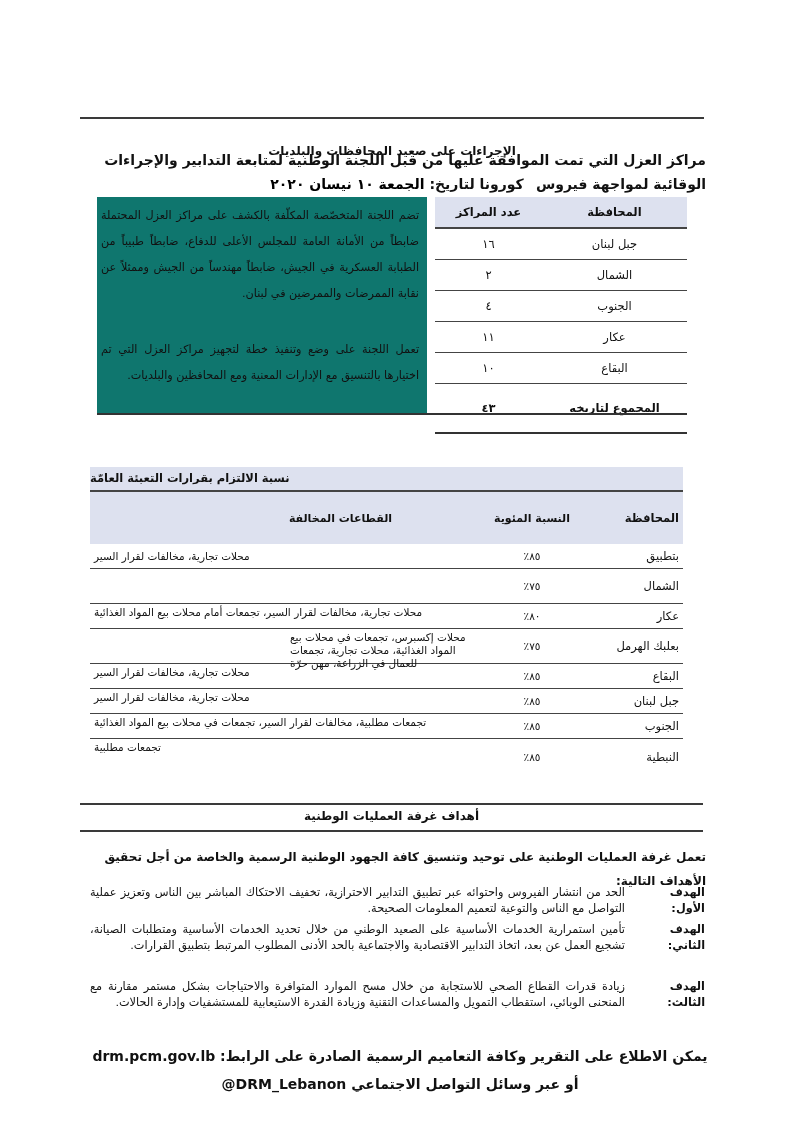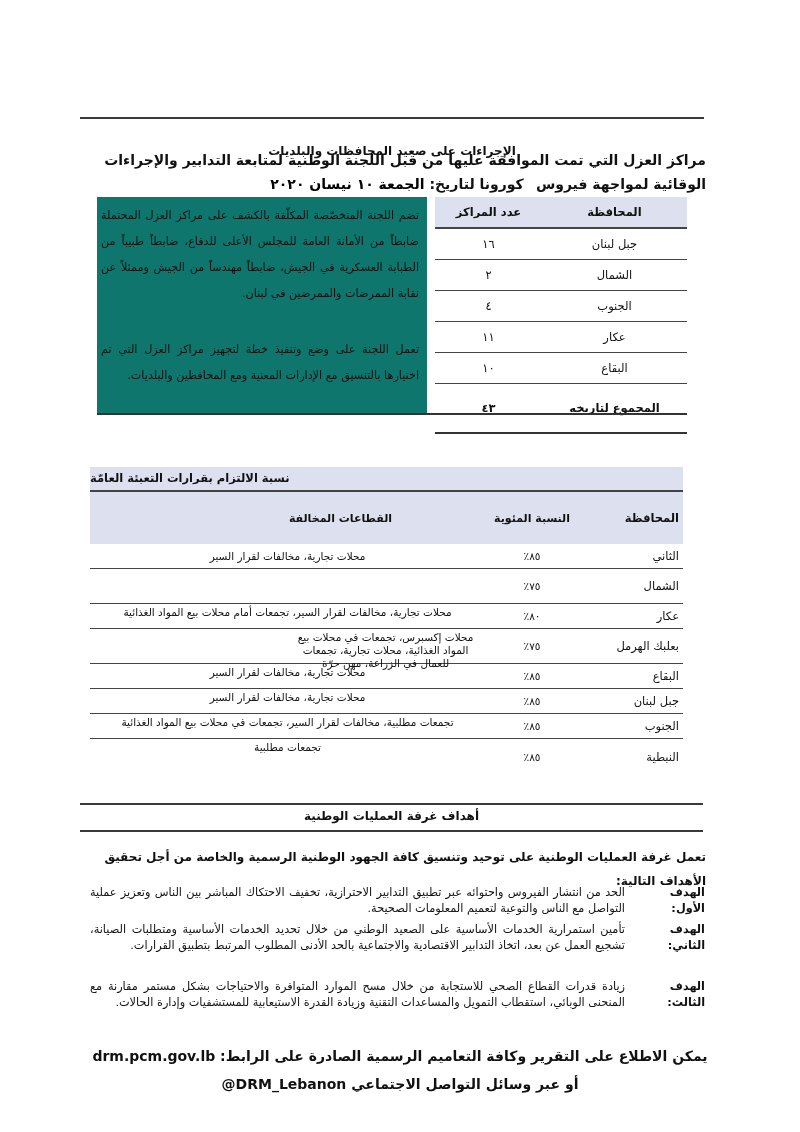--- a/index.html
+++ b/index.html
@@ -27,21 +27,21 @@
   .t1-bottomline { position: absolute; left: 0; top: 216px; width: 590px; height: 2px; background: #333; }
 
   
   .t2 { position: absolute; left: 90px; top: 467px; width: 593px; }
   .t2-title { background: #dde1ef; text-align: left; font-weight: bold; font-size: 11.5px; height: 23px; line-height: 23px; border-bottom: 2px solid #444; }
   .t2-head { background: #dde1ef; display: flex; height: 52px; align-items: center; font-weight: bold; font-size: 11px; }
   .t2-row { display: flex; align-items: flex-start; border-bottom: 1.5px solid #444; font-size: 10.5px; line-height: 13px; }
   .t2-row:last-child { border-bottom: none; }
   .c-gov { width: 110px; text-align: right; padding-right: 4px; box-sizing: border-box; align-self: center; font-size: 11.5px; }
   .c-pct { width: 82px; text-align: center; align-self: center; }
-  .c-sec { flex: 1; text-align: center; padding: 2px 10px 2px 4px; }
+  .c-sec { flex: 1; text-align: left; padding: 2px 10px 2px 4px; }
   .t2-head .c-gov { font-size: 11.5px; }
   .t2-head .c-pct { line-height: 15px; }
   .t2-head .c-sec { text-align: center; padding-left: 110px; }
 
   
   .goal { position: absolute; left: 90px; width: 615px; display: flex; font-size: 11.3px; line-height: 16px; }
   .goal-label { width: 72px; font-weight: bold; flex-shrink: 0; }
   .goal-text { flex: 1; text-align: justify; padding-right: 8px; }
   .footer-line { position: absolute; font-weight: bold; font-size: 14px; text-align: center; }
   .ltr { direction: ltr; unicode-bidi: embed; }
@@ -96,21 +96,21 @@
 </div>
 
 <div class="t2">
   <div class="t2-title">نسبة الالتزام بقرارات التعبئة العامّة</div>
   <div class="t2-head">
     <div class="c-gov">المحافظة</div>
     <div class="c-pct">النسبة المئوية</div>
     <div class="c-sec">القطاعات المخالفة</div>
   </div>
   <div class="t2-row" style="height:24px;">
-    <div class="c-gov">الثاني</div>
+    <div class="c-gov">بتطبيق</div>
     <div class="c-pct">٨٥٪</div>
     <div class="c-sec" style="padding-top:6px;">محلات تجارية، مخالفات لقرار السير</div>
   </div>
   <div class="t2-row" style="height:34px;">
     <div class="c-gov">الشمال</div>
     <div class="c-pct">٧٥٪</div>
   </div>
   <div class="t2-row" style="height:24px;">
     <div class="c-gov">عكار</div>
     <div class="c-pct">٨٠٪</div>

